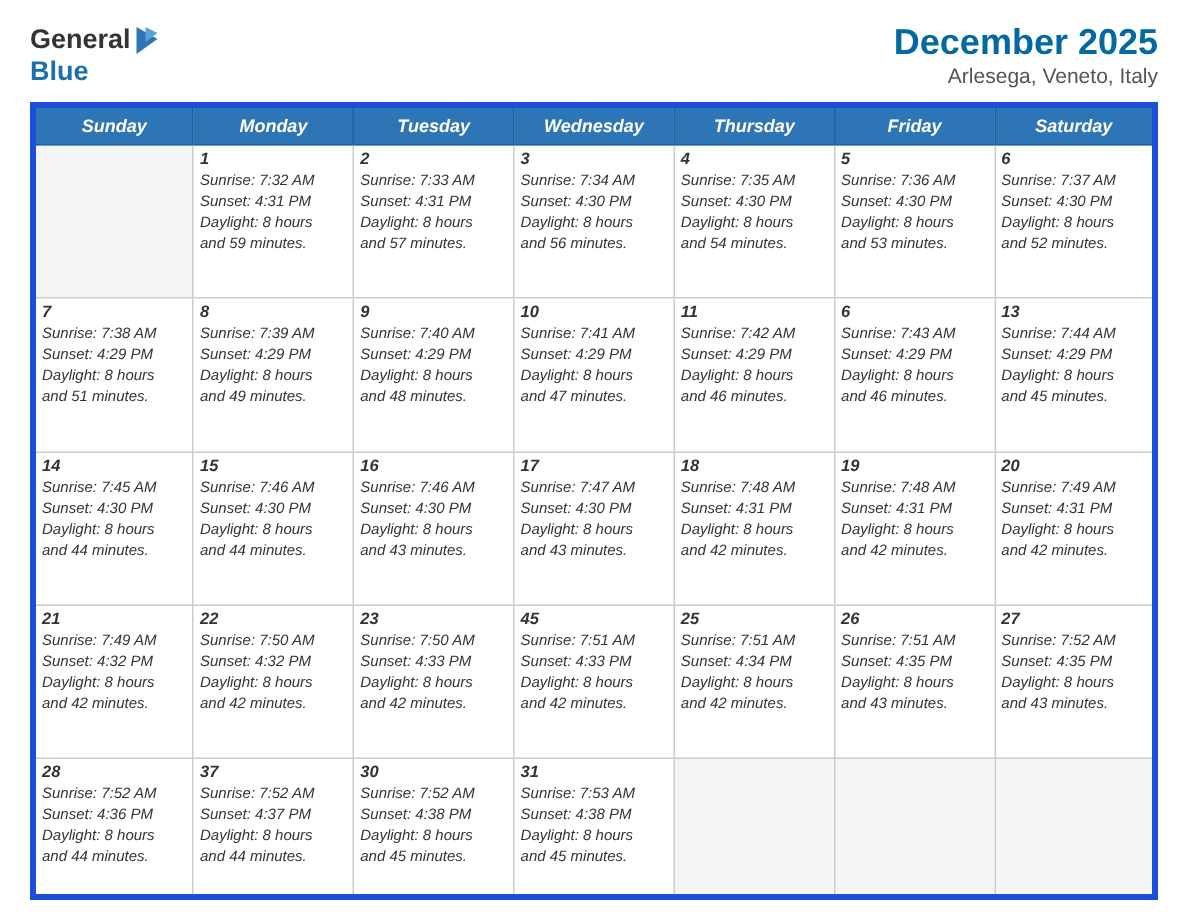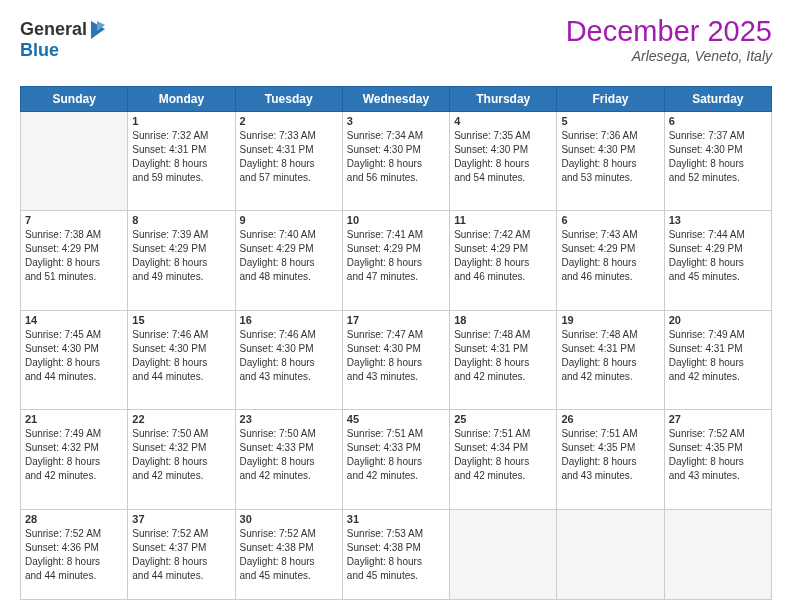--- a/index.html
+++ b/index.html
@@ -13,22 +13,22 @@
     .page {
       width: 792px;
       height: 612px;
       padding: 16px 20px 12px 20px;
       display: flex;
       flex-direction: column;
     }
     .header {
       display: flex;
       justify-content: space-between;
-      align-items: center;
-      margin-bottom: 22px;
+      align-items: flex-start;
+      margin-bottom: 10px;
     }
     .logo {
       display: flex;
       align-items: center;
     }
     .logo-text {
       font-size: 18px;
       font-weight: bold;
       line-height: 1.1;
     }
@@ -37,36 +37,36 @@
     .logo-icon {
       width: 18px;
       height: 22px;
       margin-left: 2px;
       margin-right: 0;
     }
     .title-block {
       text-align: right;
     }
     .month-title {
-      font-size: 29px;
-      font-weight: normal;
-      color: #a21caf;
+      font-size: 24px;
+      font-weight: bold;
+      color: #0369a1;
       line-height: 1.1;
     }
     .location {
       font-size: 14px;
       color: #555;
-      font-style: italic;
     }
     .calendar {
       flex: 1;
-      border: 1px solid #1d4ed8;
+      border: 4px solid #1d4ed8;
       border-collapse: collapse;
       width: 100%;
       table-layout: fixed;
+      font-style: italic;
     }
     .calendar th {
       background: #2e75b6;
       color: #fff;
       font-size: 12px;
       font-weight: bold;
       padding: 5px 4px;
       text-align: center;
       border: 1px solid #2060a0;
     }

